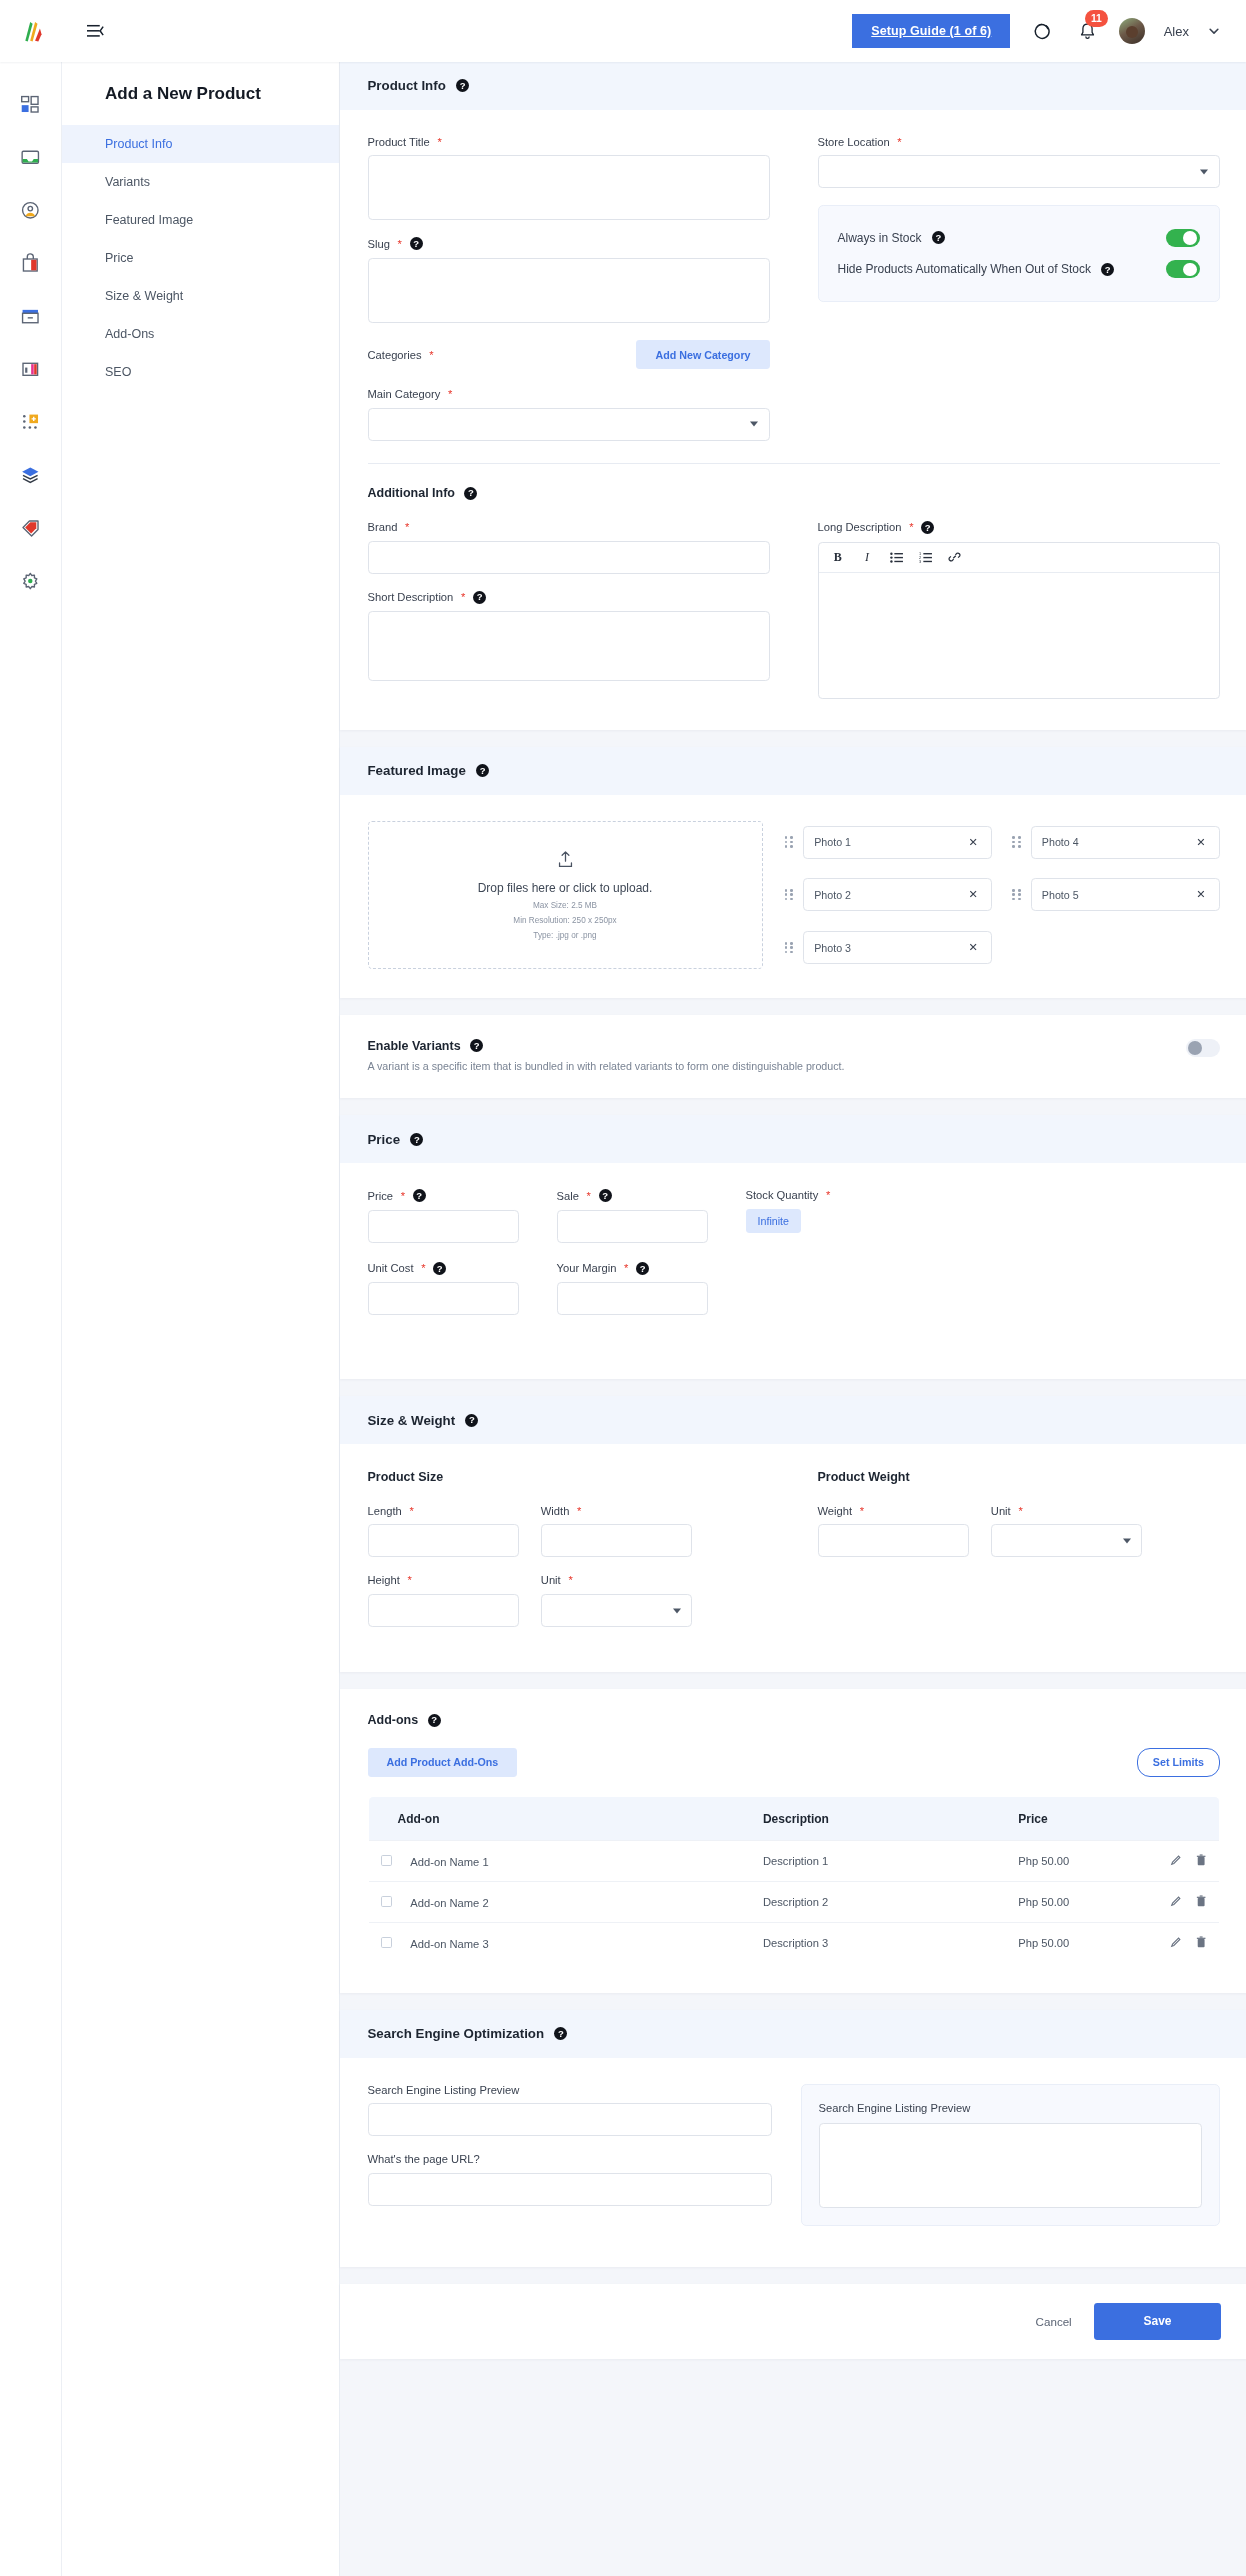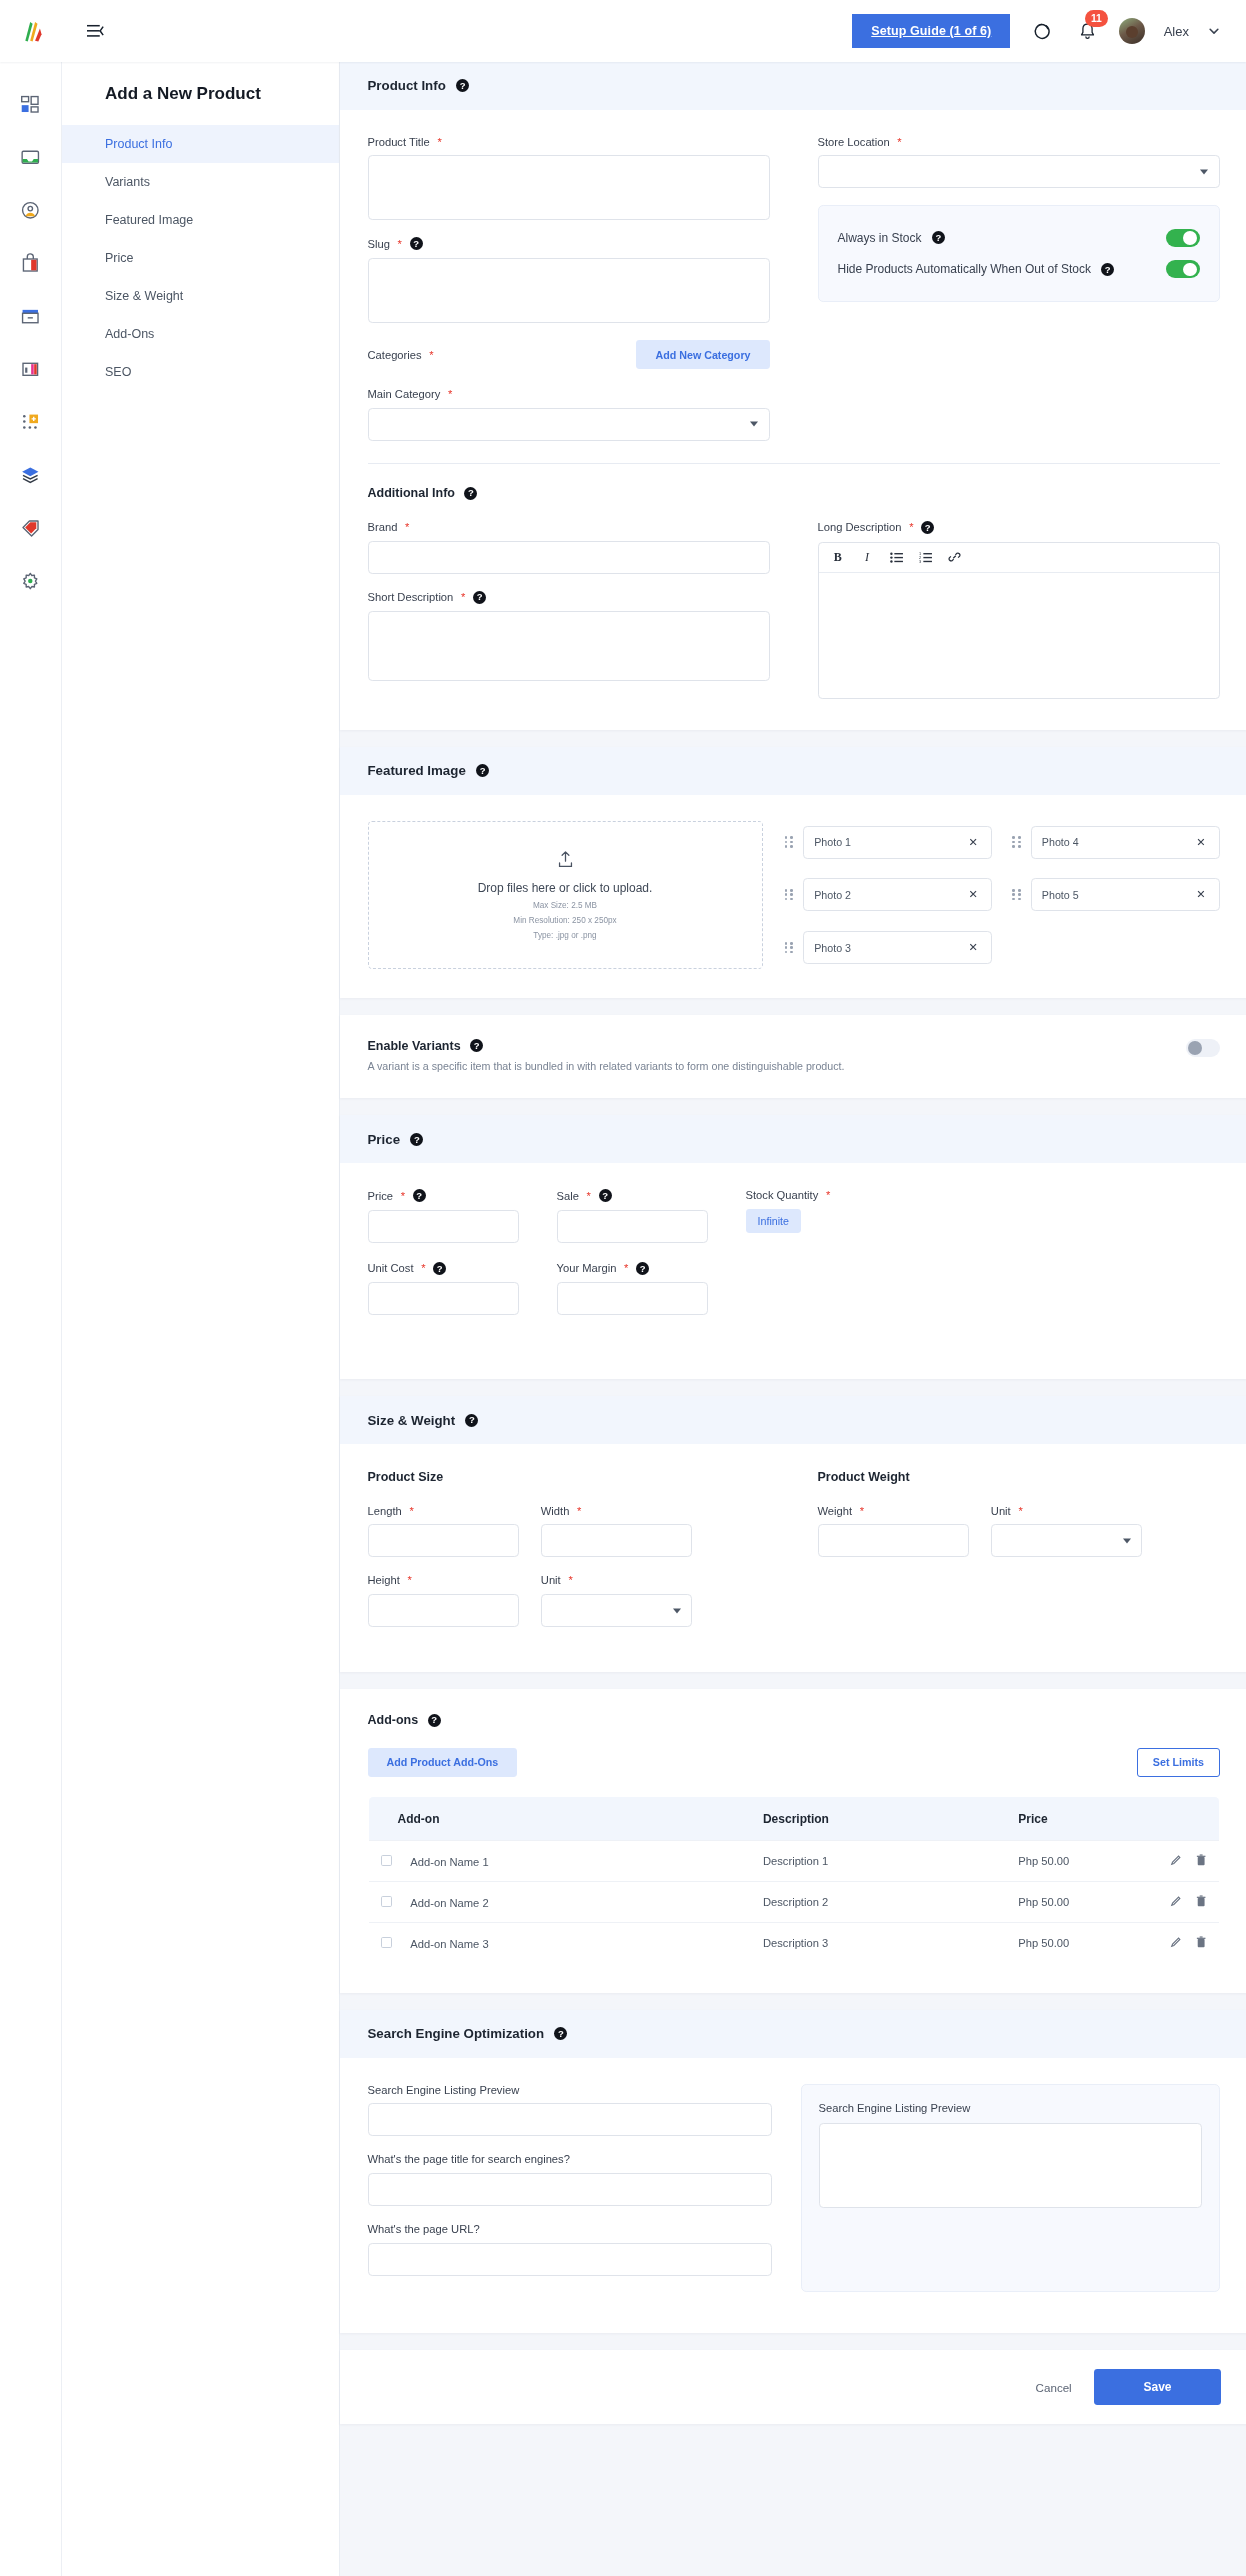--- a/index.html
+++ b/index.html
@@ -295,21 +295,21 @@
   .sw-fields { display: flex; gap: 22.3px; }
   .sw-f { width: 151px; }
 
   
   .addon-top {
     display: flex; align-items: center; margin-bottom: 19px;
   }
   .btn-outline {
     margin-left: auto;
     background: #fff; color: #3b6fe0;
-    border: 0.9px solid #3b6fe0; border-radius: 3px;
+    border: 0.9px solid #3b6fe0; border-radius: 13px;
     font-size: 10.7px; font-weight: bold;
     padding: 7.7px 14.6px; cursor: pointer;
   }
   table.addons {
     width: 100%; border-collapse: collapse;
     border: 0.9px solid #e6ebf3; border-radius: 5.2px; overflow: hidden;
   }
   table.addons thead th {
     background: #f2f6fd;
     font-size: 12px; font-weight: bold; color: #1d2531;
@@ -974,24 +974,20 @@
       <h2>Search Engine Optimization</h2>
       <span class="qmark">?</span>
     </div>
     <div class="card-body" style="padding-bottom:41px">
       <div class="seo-grid">
         <div class="seo-left">
           <div class="fgroup">
             <div class="seo-lab">Search Engine Listing Preview</div>
             <input class="inp" style="">
           </div>
-          <div class="fgroup">
-            <div class="seo-lab">What's the page title for search engines?</div>
-            <input class="inp" style="">
-          </div>
           <div class="fgroup" style="margin-bottom:16px">
             <div class="seo-lab">What's the page URL?</div>
             <input class="inp" style="">
           </div>
         </div>
         <div class="seo-right">
           <div class="seo-right-lab">Search Engine Listing Preview</div>
           <div class="seo-prev"></div>
         </div>
       </div>

